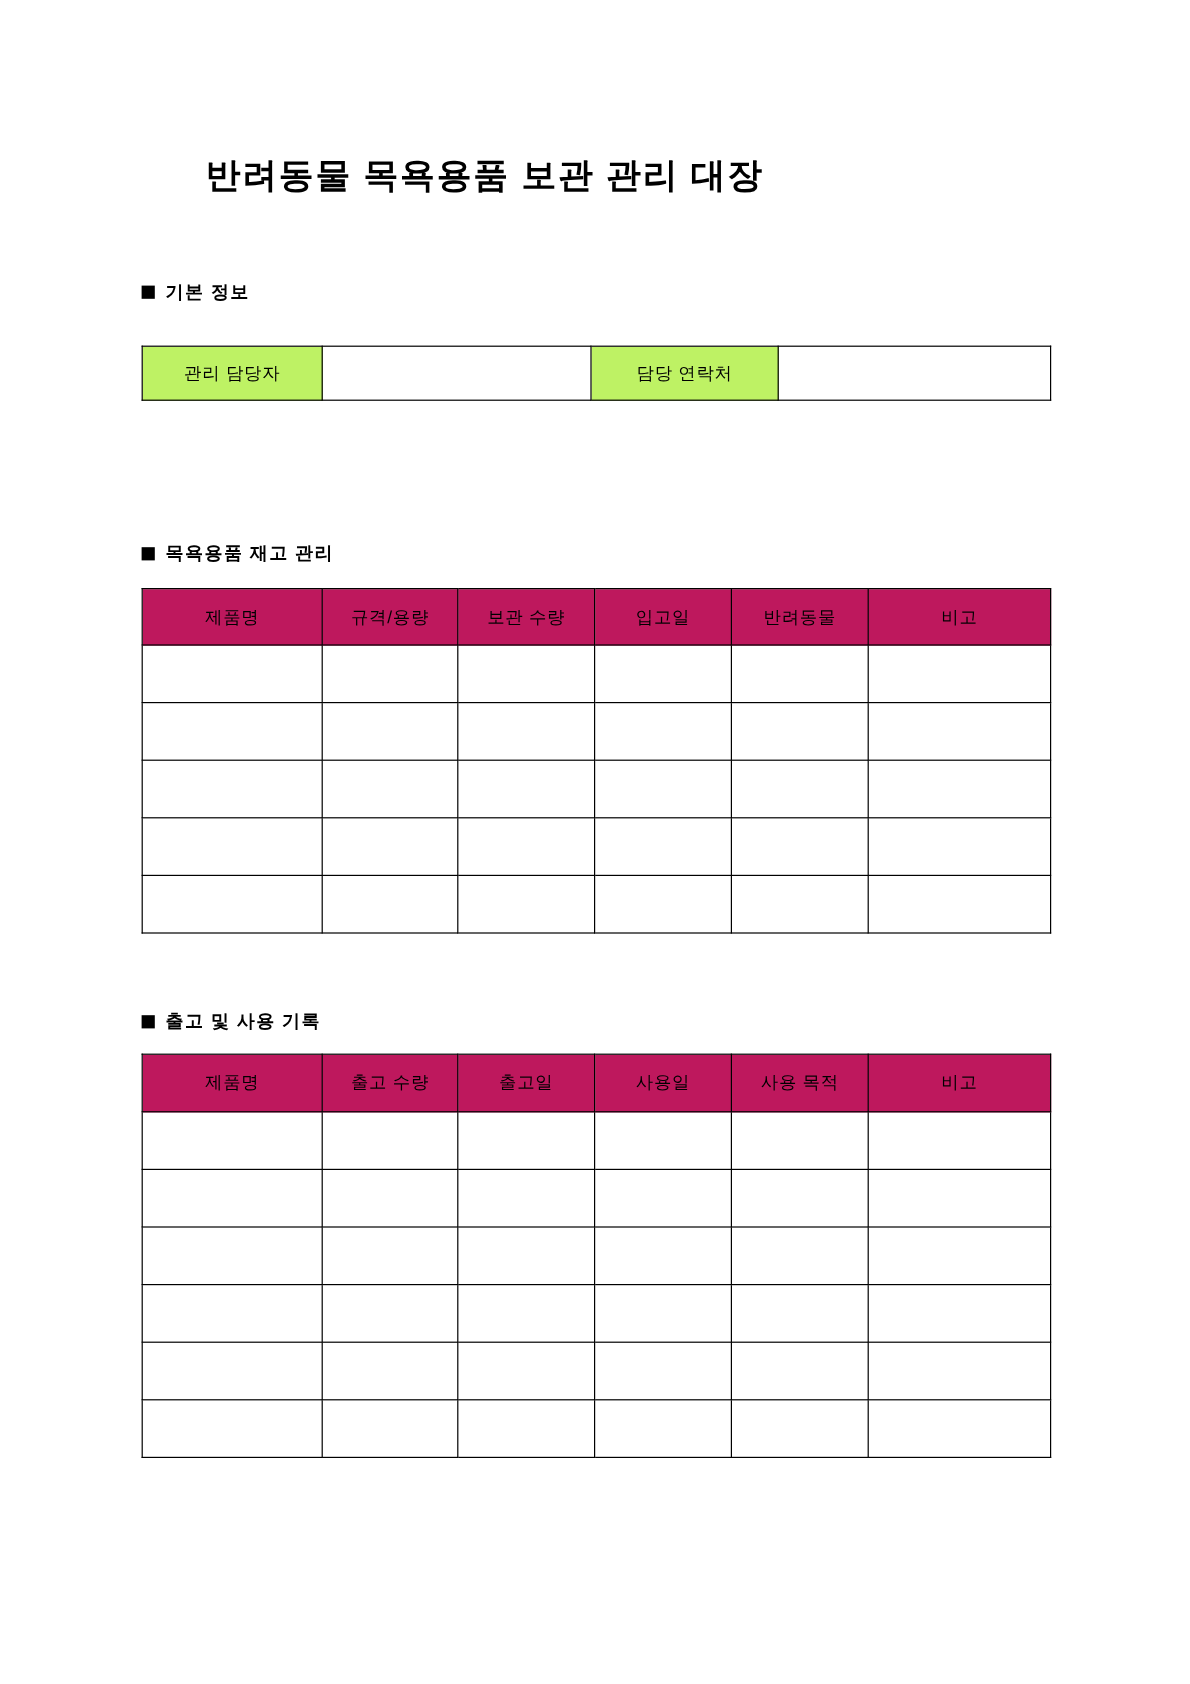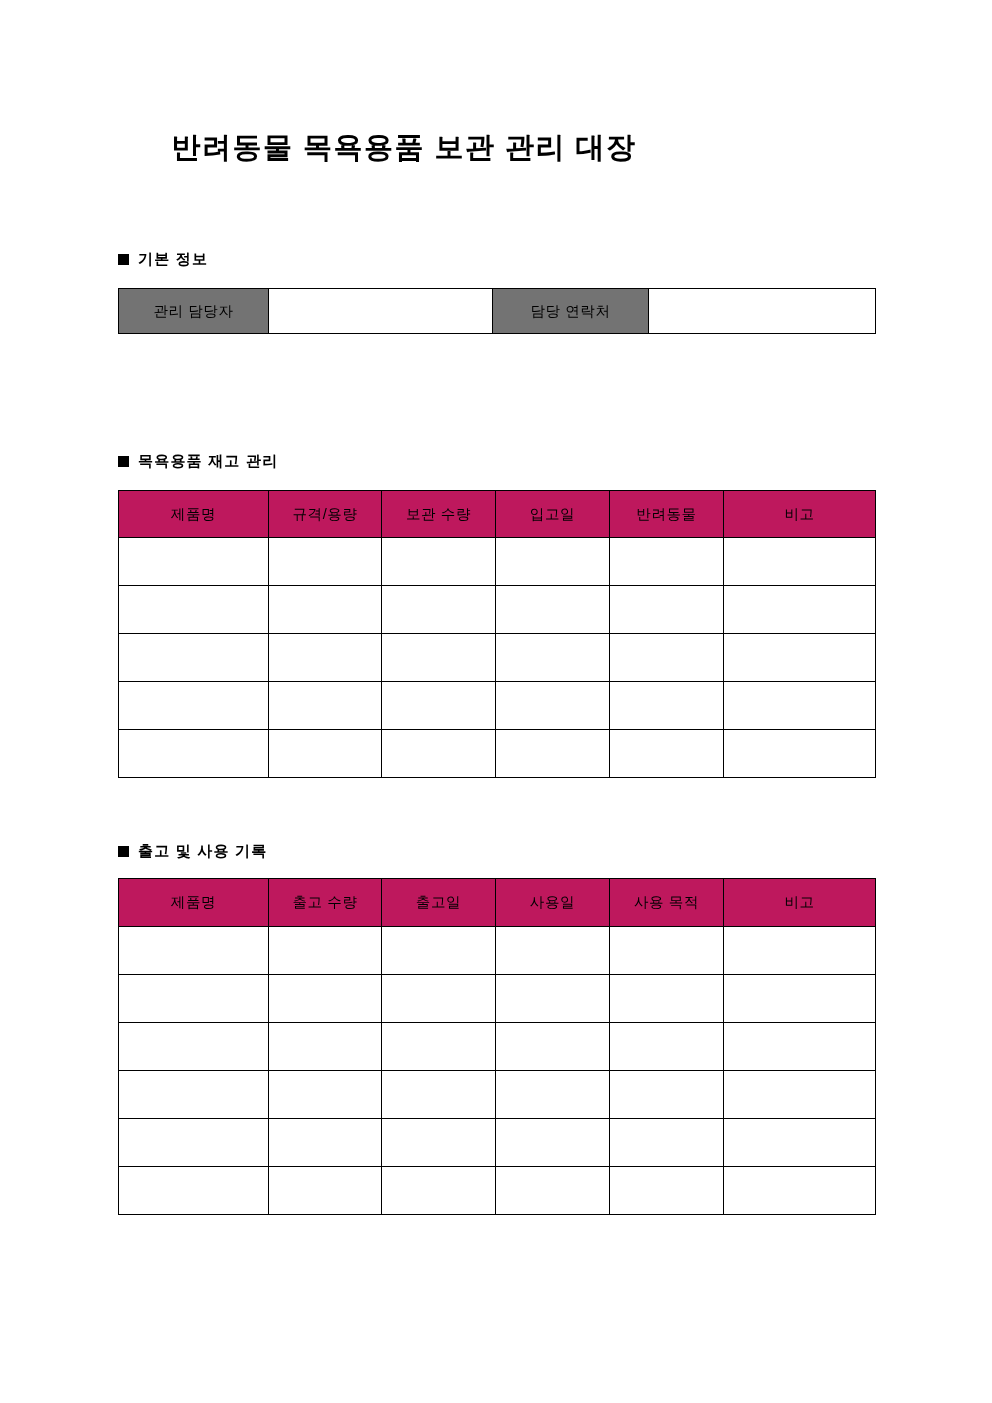--- a/index.html
+++ b/index.html
@@ -55,21 +55,21 @@
     display: inline-block;
     width: 11px;
     height: 11px;
     background: #000000;
     flex: 0 0 auto;
   }
   .section-heading .heading-text {
     display: inline-block;
   }
 
-  #heading-basic   { top: 250px; }
+  #heading-basic   { top: 234px; }
   #heading-stock   { top: 452px; align-items: center; }
   #heading-usage   { top: 842px; }
 
   
   table.form-table {
     position: absolute;
     left: 118px;
     border-collapse: collapse;
     table-layout: fixed;
     width: 757px;
@@ -84,21 +84,21 @@
     letter-spacing: 0.6px;
     text-align: center;
     vertical-align: middle;
     white-space: nowrap;
     color: #000000;
   }
   table.form-table th {
     background: #be185d;
   }
   td.label-cell {
-    background: #737373;
+    background: #bef264;
     margin-left: 12px;
   }
 
   
   #table-basic-info { top: 288px; }
   #table-basic-info td { height: 44px; }
 
   
   #table-stock { top: 490px; }
   #table-stock th { height: 46px; }

